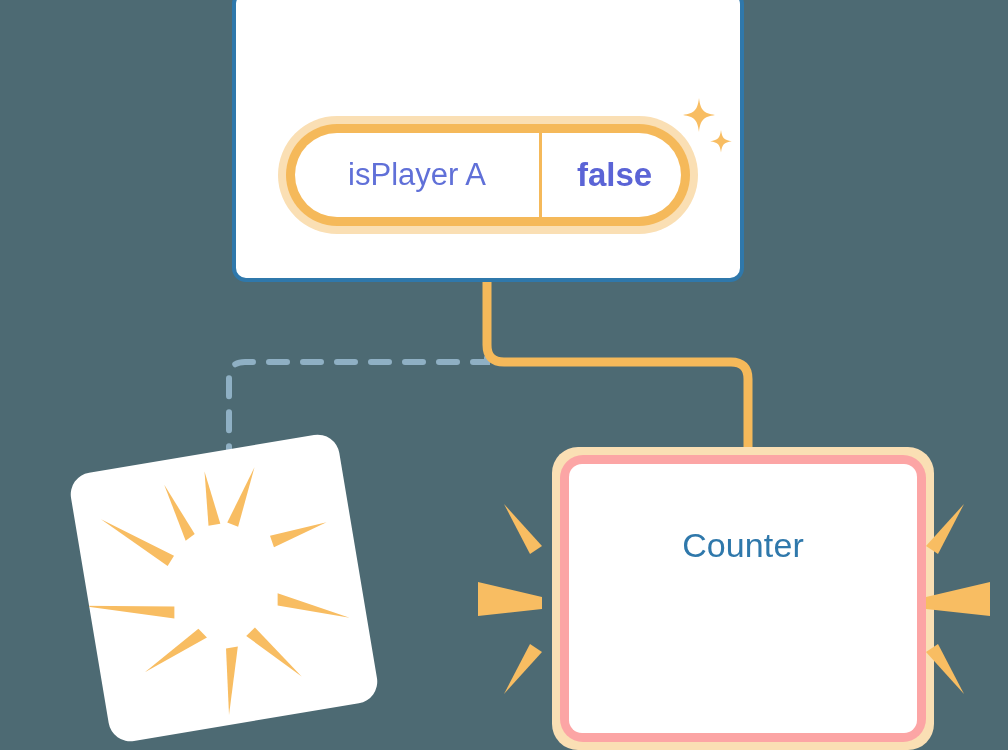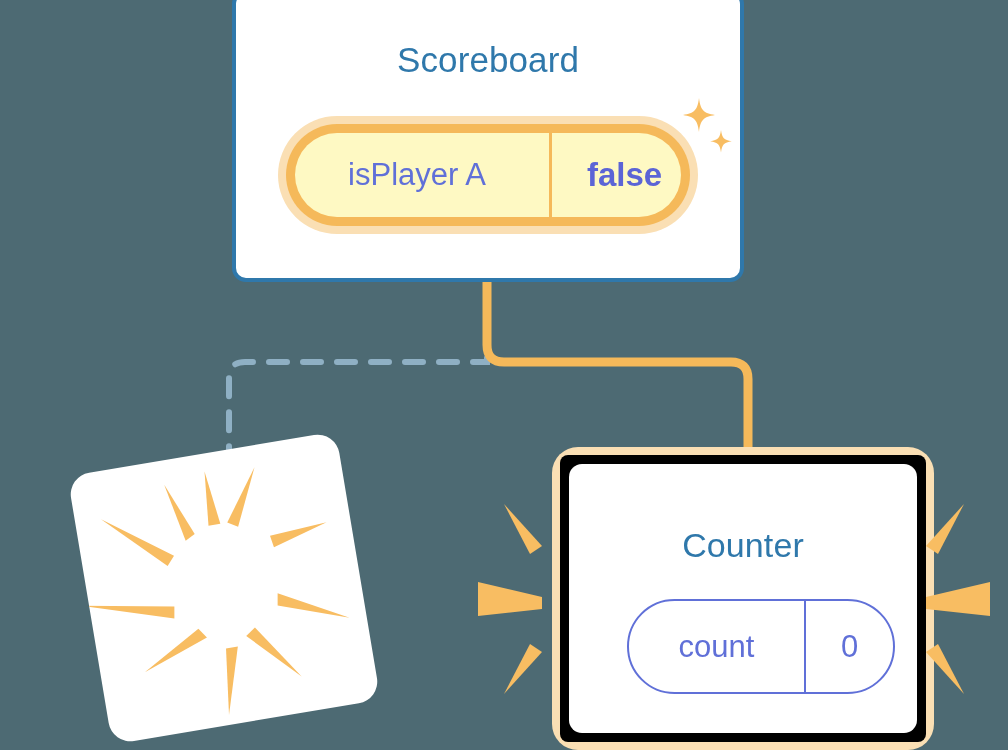--- a/index.html
+++ b/index.html
@@ -52,22 +52,22 @@
     border-radius: 26px;
     z-index: 3;
     box-sizing: border-box;
   }
   #counter-card-mid {
     position: absolute;
     left: 8px;
     top: 8px;
     right: 8px;
     bottom: 8px;
-    background: #000000;
-    border-radius: 8px;
+    background: #fca5a5;
+    border-radius: 23px;
     box-sizing: border-box;
   }
   #counter-card-inner {
     position: absolute;
     left: 9px;
     top: 9px;
     right: 9px;
     bottom: 9px;
     background: #ffffff;
     border-radius: 13px;
@@ -112,25 +112,24 @@
   }
   #sb-pill-mid {
     position: absolute;
     left: 8px; top: 8px; right: 8px; bottom: 8px;
     background: #f5b95a;
     border-radius: 51px;
   }
   #sb-pill-inner {
     position: absolute;
     left: 9px; top: 9px; right: 9px; bottom: 9px;
-    background: #fef9c3;
+    background: #ffffff;
     border-radius: 43px;
     display: flex;
     align-items: stretch;
-    gap: 10px;
   }
   #sb-key {
     flex: 0 0 244px;
     display: flex;
     align-items: center;
     justify-content: center;
     color: #6070d8;
     font-size: 31px;
     font-weight: 400;
     white-space: nowrap;
@@ -227,21 +226,20 @@
 <div id="stage">
 
   <svg id="connectors" viewBox="0 0 1008 750" width="1008" height="750" fill="none">
 
     <path d="M 487 290 L 487 362 L 245 362 Q 229 362 229 378 L 229 470" stroke="#8fb0c4" stroke-width="6" fill="none" stroke-linecap="round" stroke-dasharray="18 16"></path>
 
     <path d="M 487 282 L 487 345 Q 487 362 504 362 L 731 362 Q 748 362 748 379 L 748 465" stroke="#f5b95a" stroke-width="9" fill="none" stroke-linecap="round" stroke-linejoin="round"></path>
   </svg>
 
   <div class="card" id="scoreboard-card">
-    <div class="card-title" id="scoreboard-title">Scoreboard</div>
 
     <div id="sb-pill-outer">
       <div id="sb-pill-mid">
         <div id="sb-pill-inner">
           <div id="sb-key">isPlayer A</div>
           <div id="sb-divider"></div>
           <div id="sb-val">false</div>
         </div>
       </div>
     </div>
@@ -282,23 +280,18 @@
       <path d="M504 224 L466 182 L478 174 Z"></path>
     </g>
   </svg>
 
   <div id="counter-card-outer">
     <div id="counter-card-mid">
       <div id="counter-card-inner">
 
         <div class="card-title" id="counter-title">Counter</div>
 
-        <div id="ct-pill">
-          <div id="ct-key">count</div>
-          <div id="ct-divider"></div>
-          <div id="ct-val">0</div>
-        </div>
 
       </div>
     </div>
   </div>
 
 </div>
 
 </body></html>

